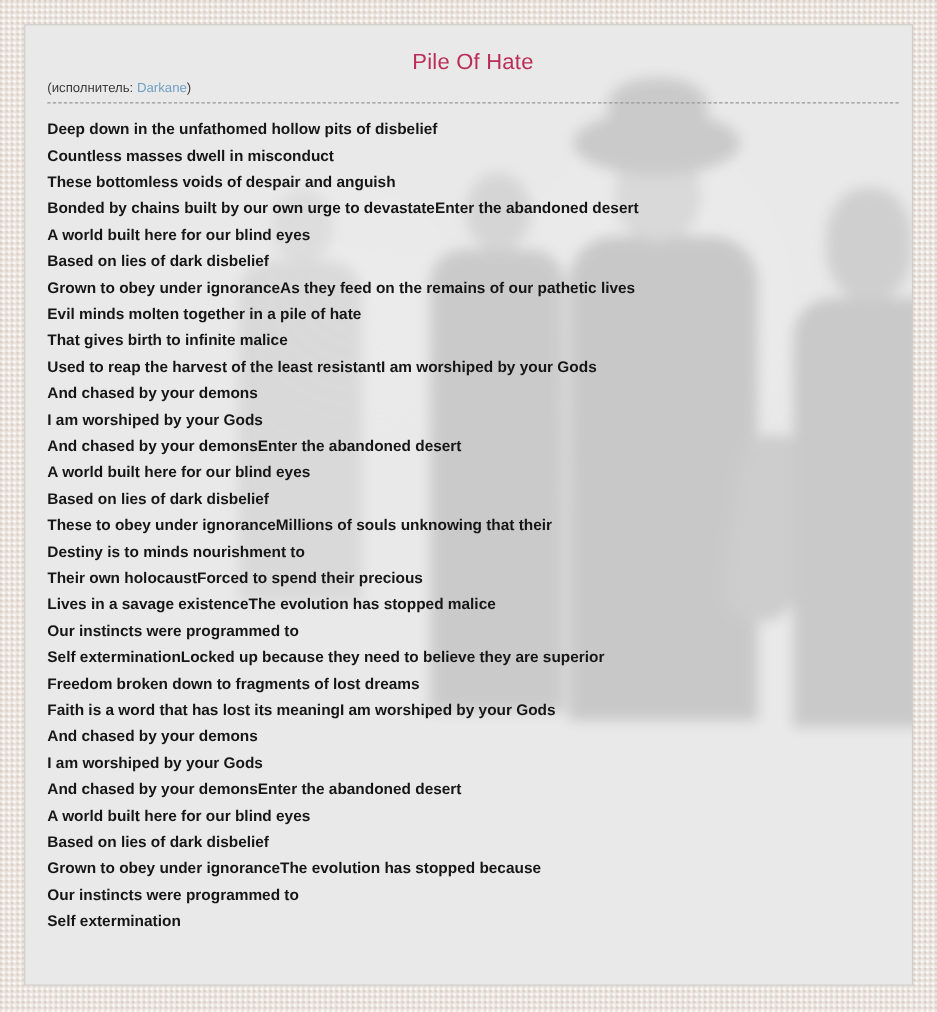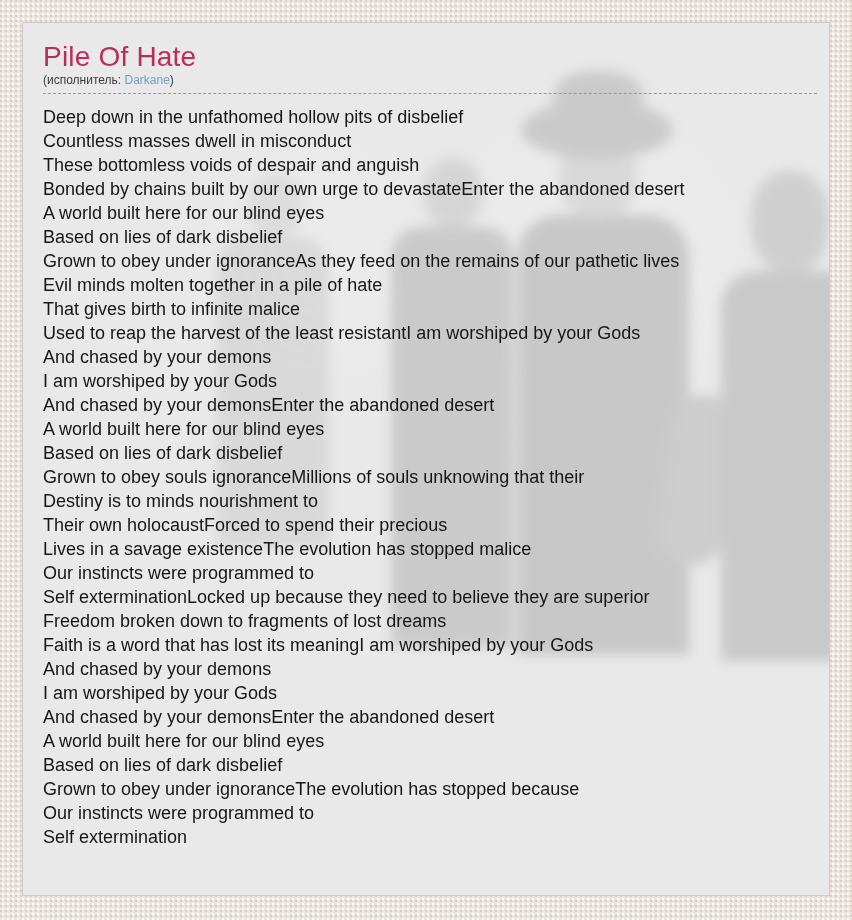--- a/index.html
+++ b/index.html
@@ -37,26 +37,26 @@
   .torso-center{left:494px;top:192px;width:172px;height:440px;border-radius:42px 42px 0 0;background:#2e2e2e;}
   .head-left{left:400px;top:134px;width:60px;height:72px;border-radius:50%;background:#7a7a7a;}
   .torso-left{left:368px;top:204px;width:122px;height:420px;border-radius:30px 30px 0 0;background:#3a3a3a;}
   .head-right{left:728px;top:148px;width:78px;height:102px;border-radius:45%;background:#565656;}
   .torso-right{left:698px;top:248px;width:142px;height:390px;border-radius:36px 36px 0 0;background:#333;}
   .head-far-left{left:224px;top:150px;width:56px;height:66px;border-radius:50%;background:#898989;opacity:.75;}
   .torso-far-left{left:194px;top:214px;width:112px;height:310px;border-radius:30px 30px 0 0;background:#5a5a5a;opacity:.65;}
   .arm-blob{left:642px;top:372px;width:66px;height:170px;border-radius:30px;background:#474747;transform:rotate(8deg);}
   
   .content{position:relative;padding:20px 12px 0 20px;}
-  h1{margin:0;font-size:28px;line-height:28px;font-weight:normal;
-     color:var(--title-color);letter-spacing:0.2px;}
+  h1{margin:0;font-size:20px;line-height:28px;font-weight:normal;
+     color:var(--title-color);letter-spacing:0.2px;text-align:center;}
   .subtitle{font-size:12px;line-height:19px;color:#3b3b3b;
      padding-bottom:3px;border-bottom:1px dashed #979797;}
   .subtitle a{color:var(--link-color);text-decoration:none;cursor:pointer;}
-  .lyrics{margin-top:11px;font-size:18px;line-height:24px;color:var(--text-color);}
+  .lyrics{margin-top:11px;font-size:14px;line-height:24px;color:var(--text-color);font-weight:bold;}
   .lyrics-line{white-space:pre;overflow:hidden;}
 </style>
 </head>
 <body>
 
 <div class="card">
 
   <div class="photo">
     <div class="glow"></div>
     <div class="glow2"></div>
@@ -85,21 +85,21 @@
         <div class="lyrics-line">Based on lies of dark disbelief</div>
         <div class="lyrics-line">Grown to obey under ignoranceAs they feed on the remains of our pathetic lives</div>
         <div class="lyrics-line">Evil minds molten together in a pile of hate</div>
         <div class="lyrics-line">That gives birth to infinite malice</div>
         <div class="lyrics-line">Used to reap the harvest of the least resistantI am worshiped by your Gods</div>
         <div class="lyrics-line">And chased by your demons</div>
         <div class="lyrics-line">I am worshiped by your Gods</div>
         <div class="lyrics-line">And chased by your demonsEnter the abandoned desert</div>
         <div class="lyrics-line">A world built here for our blind eyes</div>
         <div class="lyrics-line">Based on lies of dark disbelief</div>
-        <div class="lyrics-line">Grown to obey souls ignoranceMillions of souls unknowing that their</div>
+        <div class="lyrics-line">These to obey under ignoranceMillions of souls unknowing that their</div>
         <div class="lyrics-line">Destiny is to minds nourishment to</div>
         <div class="lyrics-line">Their own holocaustForced to spend their precious</div>
         <div class="lyrics-line">Lives in a savage existenceThe evolution has stopped malice</div>
         <div class="lyrics-line">Our instincts were programmed to</div>
         <div class="lyrics-line">Self exterminationLocked up because they need to believe they are superior</div>
         <div class="lyrics-line">Freedom broken down to fragments of lost dreams</div>
         <div class="lyrics-line">Faith is a word that has lost its meaningI am worshiped by your Gods</div>
         <div class="lyrics-line">And chased by your demons</div>
         <div class="lyrics-line">I am worshiped by your Gods</div>
         <div class="lyrics-line">And chased by your demonsEnter the abandoned desert</div>

